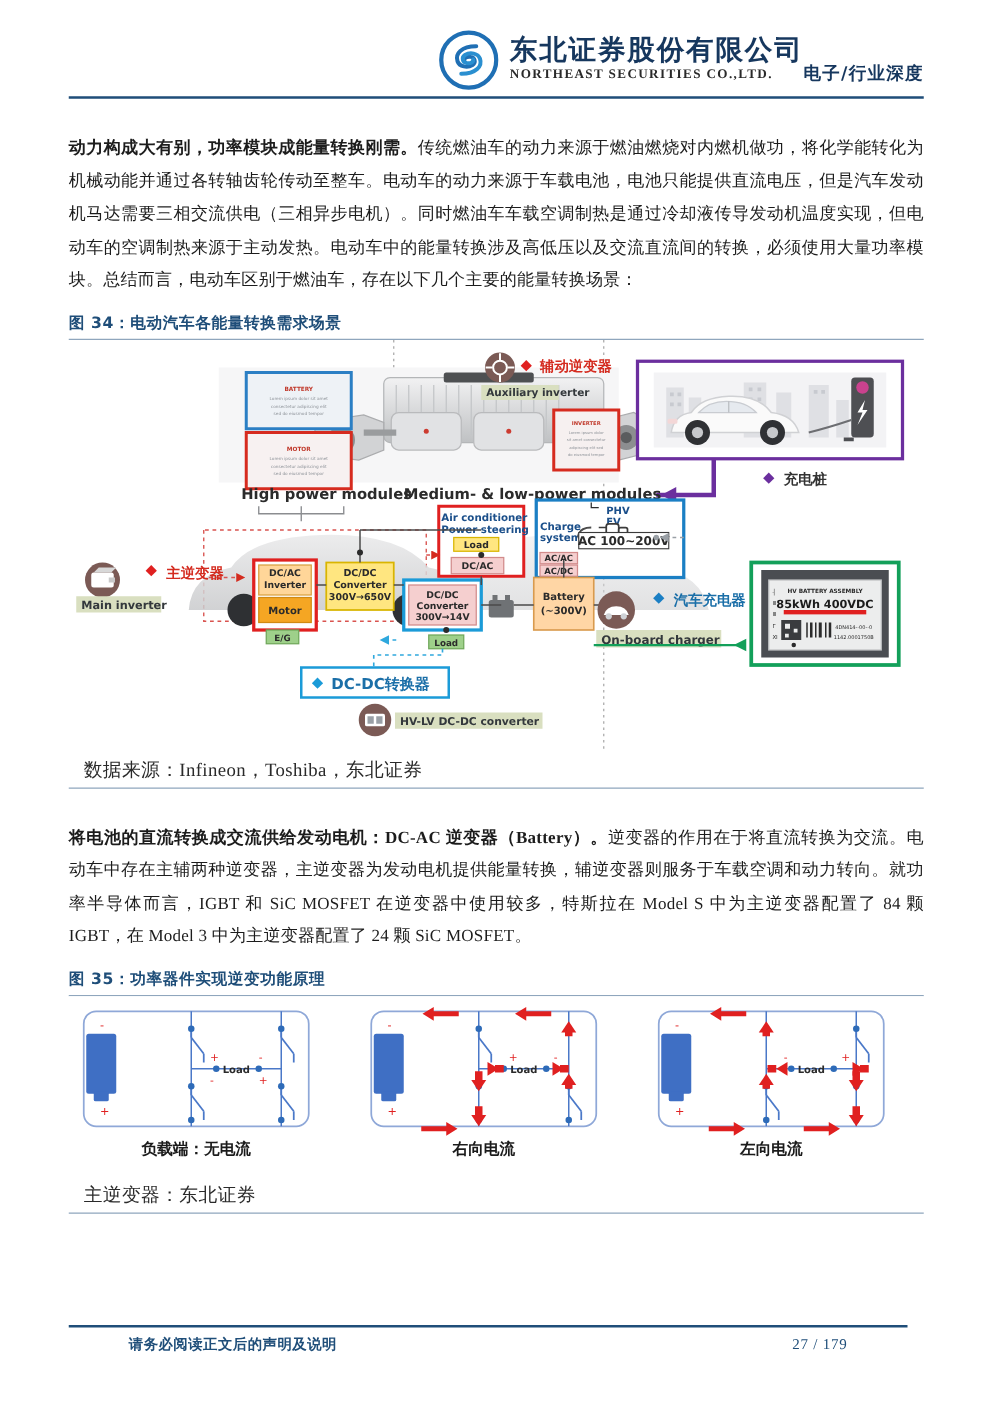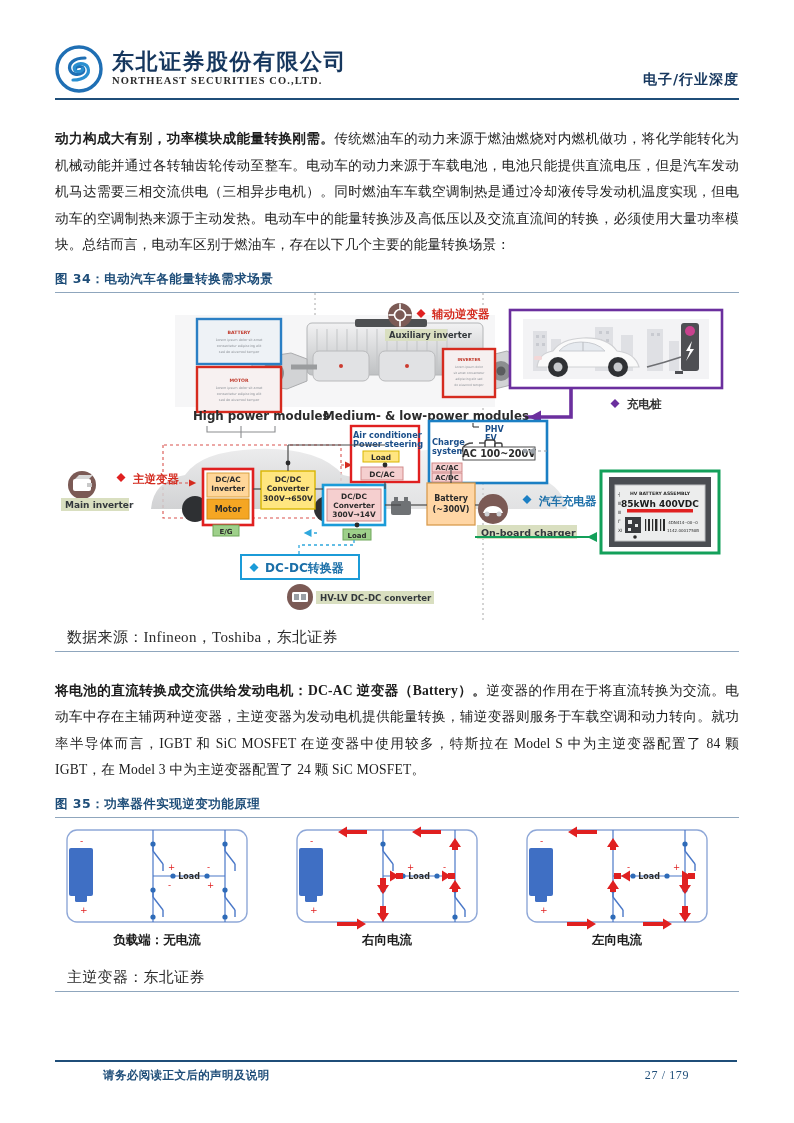--- a/index.html
+++ b/index.html
@@ -20,23 +20,23 @@
     width: 794px;
     height: 1123px;
     box-sizing: border-box;
     padding: 0 55px;
   }
 
   
   .header {
     display: flex;
     align-items: flex-end;
-    justify-content: space-between;
+    justify-content: flex-end;
     height: 62px;
-    padding-top: 31px;
+    padding-top: 10px;
   }
   .brand {
     display: flex;
     align-items: center;
     gap: 9px;
   }
   .brand-mark { width: 48px; height: 48px; flex: none; }
   .brand-text { line-height: 1; }
   .brand-cn {
     font-family: "DejaVu Sans", sans-serif;
@@ -112,21 +112,21 @@
   .f35 {
     position: relative;
     height: 145px;
     background: #ffffff;
   }
 
   
   .footer {
     position: absolute;
     left: 55px;
-    right: 57px;
+    right: 68px;
     bottom: 40px;
   }
   .footer-rule { height: 1.6px; background: #1f4e79; }
   .footer-row {
     display: flex;
     justify-content: space-between;
     align-items: baseline;
     padding-top: 6px;
   }
   .footer-left {

